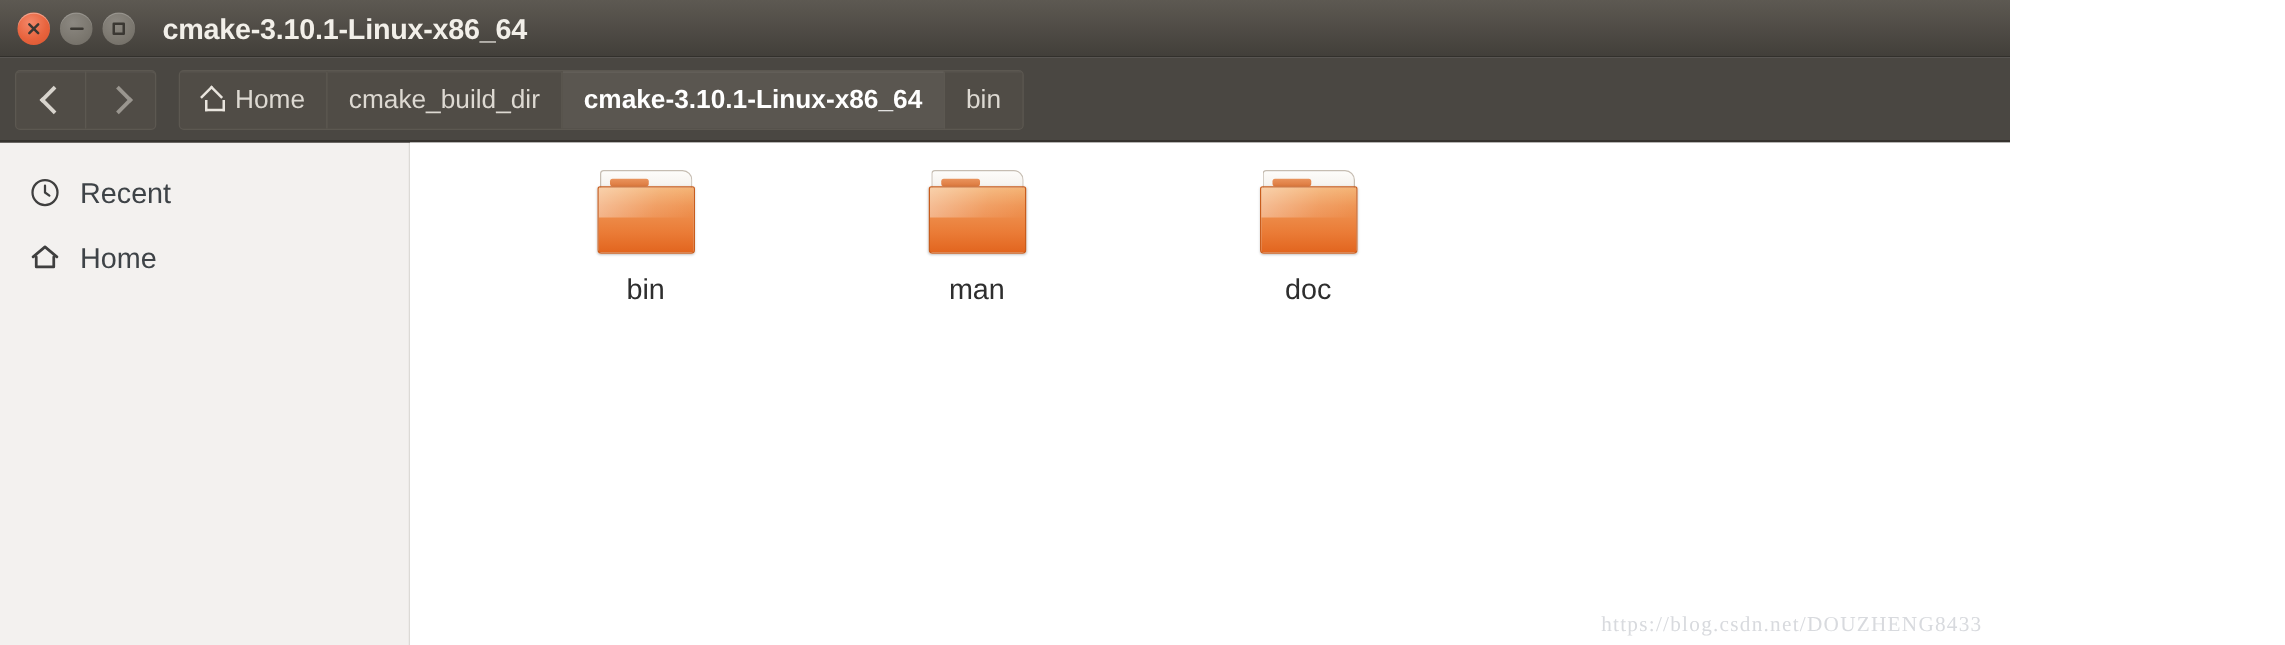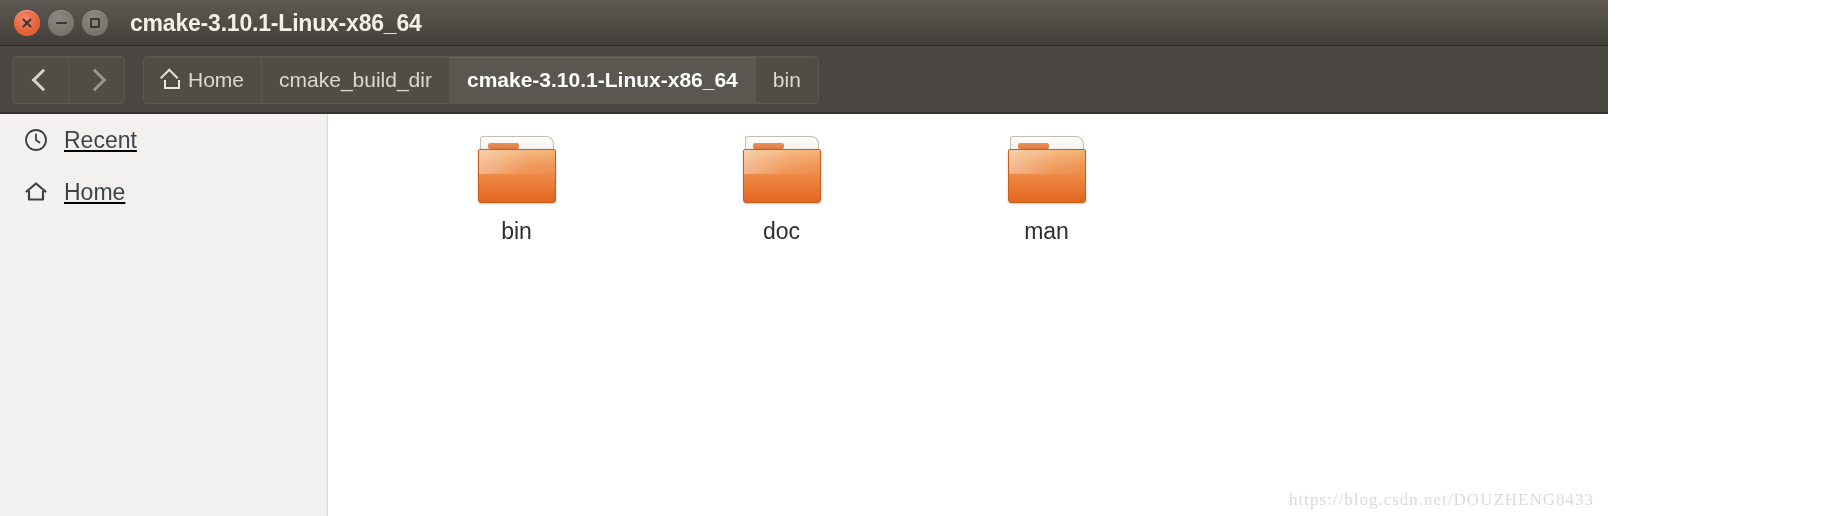--- a/index.html
+++ b/index.html
@@ -216,23 +216,23 @@
     display: flex;
     min-height: 0;
     background: #ffffff;
   }
 
   .sidebar {
     width: 328px;
     flex: 0 0 328px;
     background: #f3f1ef;
     border-right: 1px solid #dcdad6;
-    box-sizing: border-box;
-    overflow: hidden;
-    text-decoration: underline;
+    padding-top: 14px;
+    box-sizing: border-box;
+    overflow: hidden;
   }
   .side-item {
     height: 52px;
     display: flex;
     align-items: center;
     padding-left: 16px;
     cursor: pointer;
     box-sizing: border-box;
   }
   .side-icon {
@@ -315,21 +315,21 @@
   }
   .file-label {
     margin-top: 14px;
     font-size: 23px;
     color: #2e2e2e;
     white-space: nowrap;
   }
 
   .watermark {
     position: absolute;
-    right: 14px;
+    right: 22px;
     bottom: 6px;
     font-family: "Liberation Serif", serif;
     font-size: 17px;
     color: #d8dade;
     letter-spacing: 1px;
     white-space: nowrap;
   }
 </style>
 </head>
 <body>
@@ -417,29 +417,29 @@
             <div class="front"></div>
           </div>
           <div class="file-label">bin</div>
         </div>
 
         <div class="file-item">
           <div class="folder">
             <div class="tab"></div>
             <div class="front"></div>
           </div>
-          <div class="file-label">doc</div>
+          <div class="file-label">man</div>
         </div>
 
         <div class="file-item">
           <div class="folder">
             <div class="tab"></div>
             <div class="front"></div>
           </div>
-          <div class="file-label">man</div>
+          <div class="file-label">doc</div>
         </div>
 
 
       </div>
 
       <div class="watermark">https://blog.csdn.net/DOUZHENG8433</div>
     </div>
 
   </div>
 </div>

